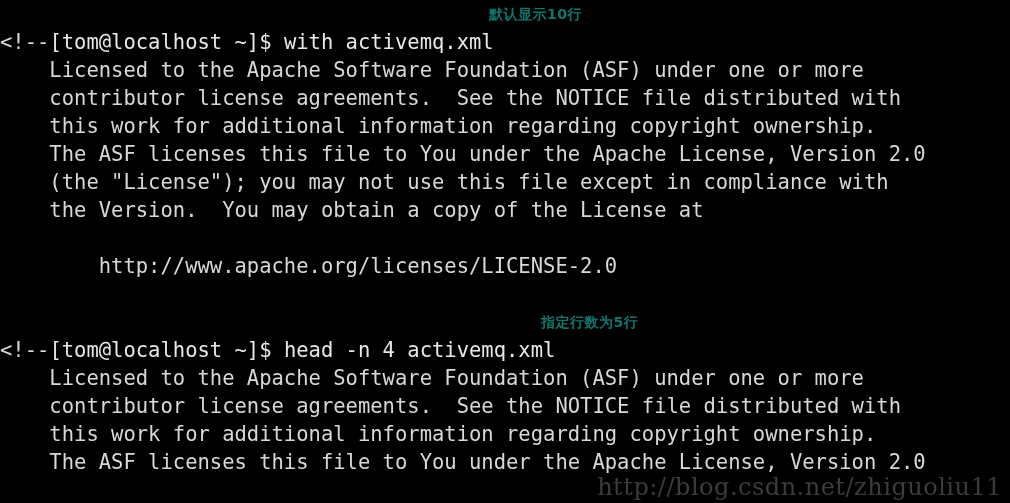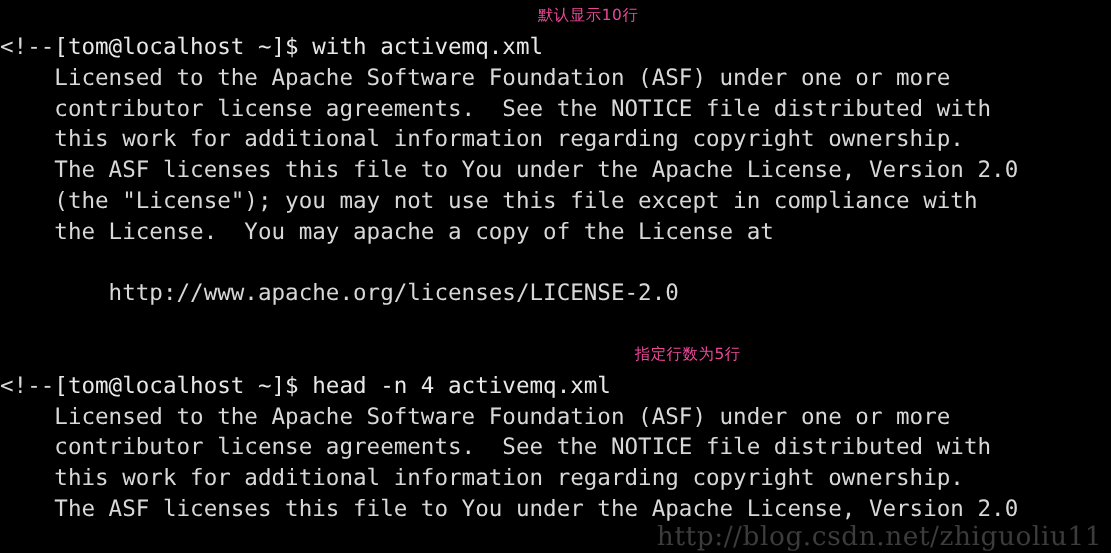--- a/index.html
+++ b/index.html
@@ -37,31 +37,31 @@
   .prompt-line {
     color: #e8e8e8;
   }
   .cmd-text {
     color: #e8e8e8;
   }
   .output-text {
     color: #d8d8d8;
   }
   .annot {
-    color: #ec4899;
+    color: #0f766e;
     font-family: "DejaVu Sans", "Liberation Sans", sans-serif;
     font-size: 14px;
-    font-weight: normal;
+    font-weight: bold;
     letter-spacing: 0.5px;
     position: absolute;
     top: 0;
     line-height: 28px;
   }
   .annot-1 { left: 489px; }
-  .annot-2 { left: 541px; margin-left: 36px; }
+  .annot-2 { left: 541px; }
   .watermark {
     position: absolute;
     right: 8px;
     bottom: 2px;
     color: #3c3c3c;
     font-family: "DejaVu Serif", "Liberation Serif", serif;
     font-size: 24px;
     letter-spacing: 0.5px;
     white-space: pre;
   }
@@ -75,21 +75,21 @@
     <span>[tom@localhost ~]$ </span><span class="cmd-text">with activemq.xml</span>
     <span class="annot annot-1">默认显示10行</span>
   </div>
 
   <div class="line output-text">&lt;!--</div>
   <div class="line output-text">    Licensed to the Apache Software Foundation (ASF) under one or more</div>
   <div class="line output-text">    contributor license agreements.  See the NOTICE file distributed with</div>
   <div class="line output-text">    this work for additional information regarding copyright ownership.</div>
   <div class="line output-text">    The ASF licenses this file to You under the Apache License, Version 2.0</div>
   <div class="line output-text">    (the "License"); you may not use this file except in compliance with</div>
-  <div class="line output-text">    the License.  You may apache a copy of the License at</div>
+  <div class="line output-text">    the Version.  You may obtain a copy of the License at</div>
   <div class="line output-text blank"></div>
   <div class="line output-text">        http://www.apache.org/licenses/LICENSE-2.0</div>
   <div class="line output-text blank"></div>
 
   <div class="line prompt-line">
     <span>[tom@localhost ~]$ </span><span class="cmd-text">head -n 4 activemq.xml</span>
     <span class="annot annot-2">指定行数为5行</span>
   </div>
 
   <div class="line output-text">&lt;!--</div>

